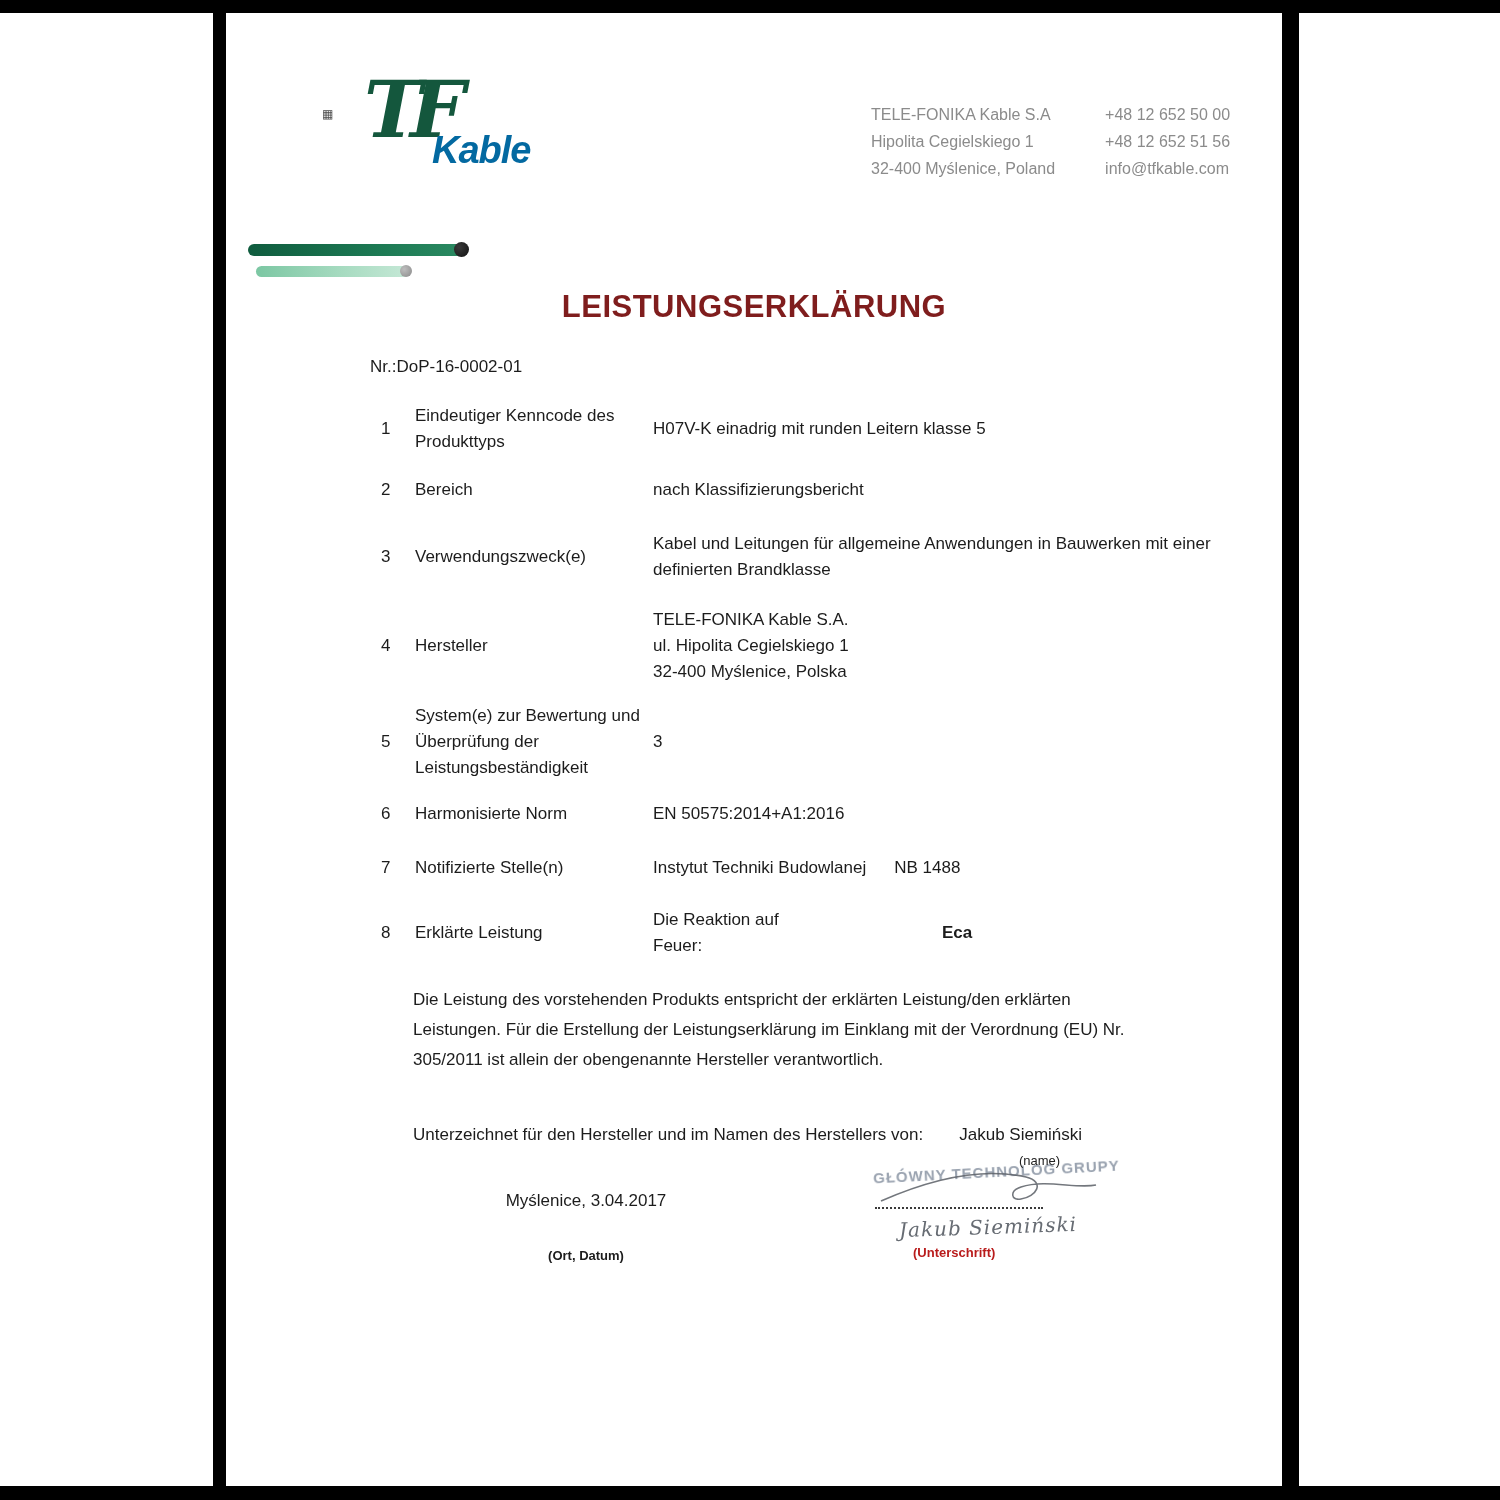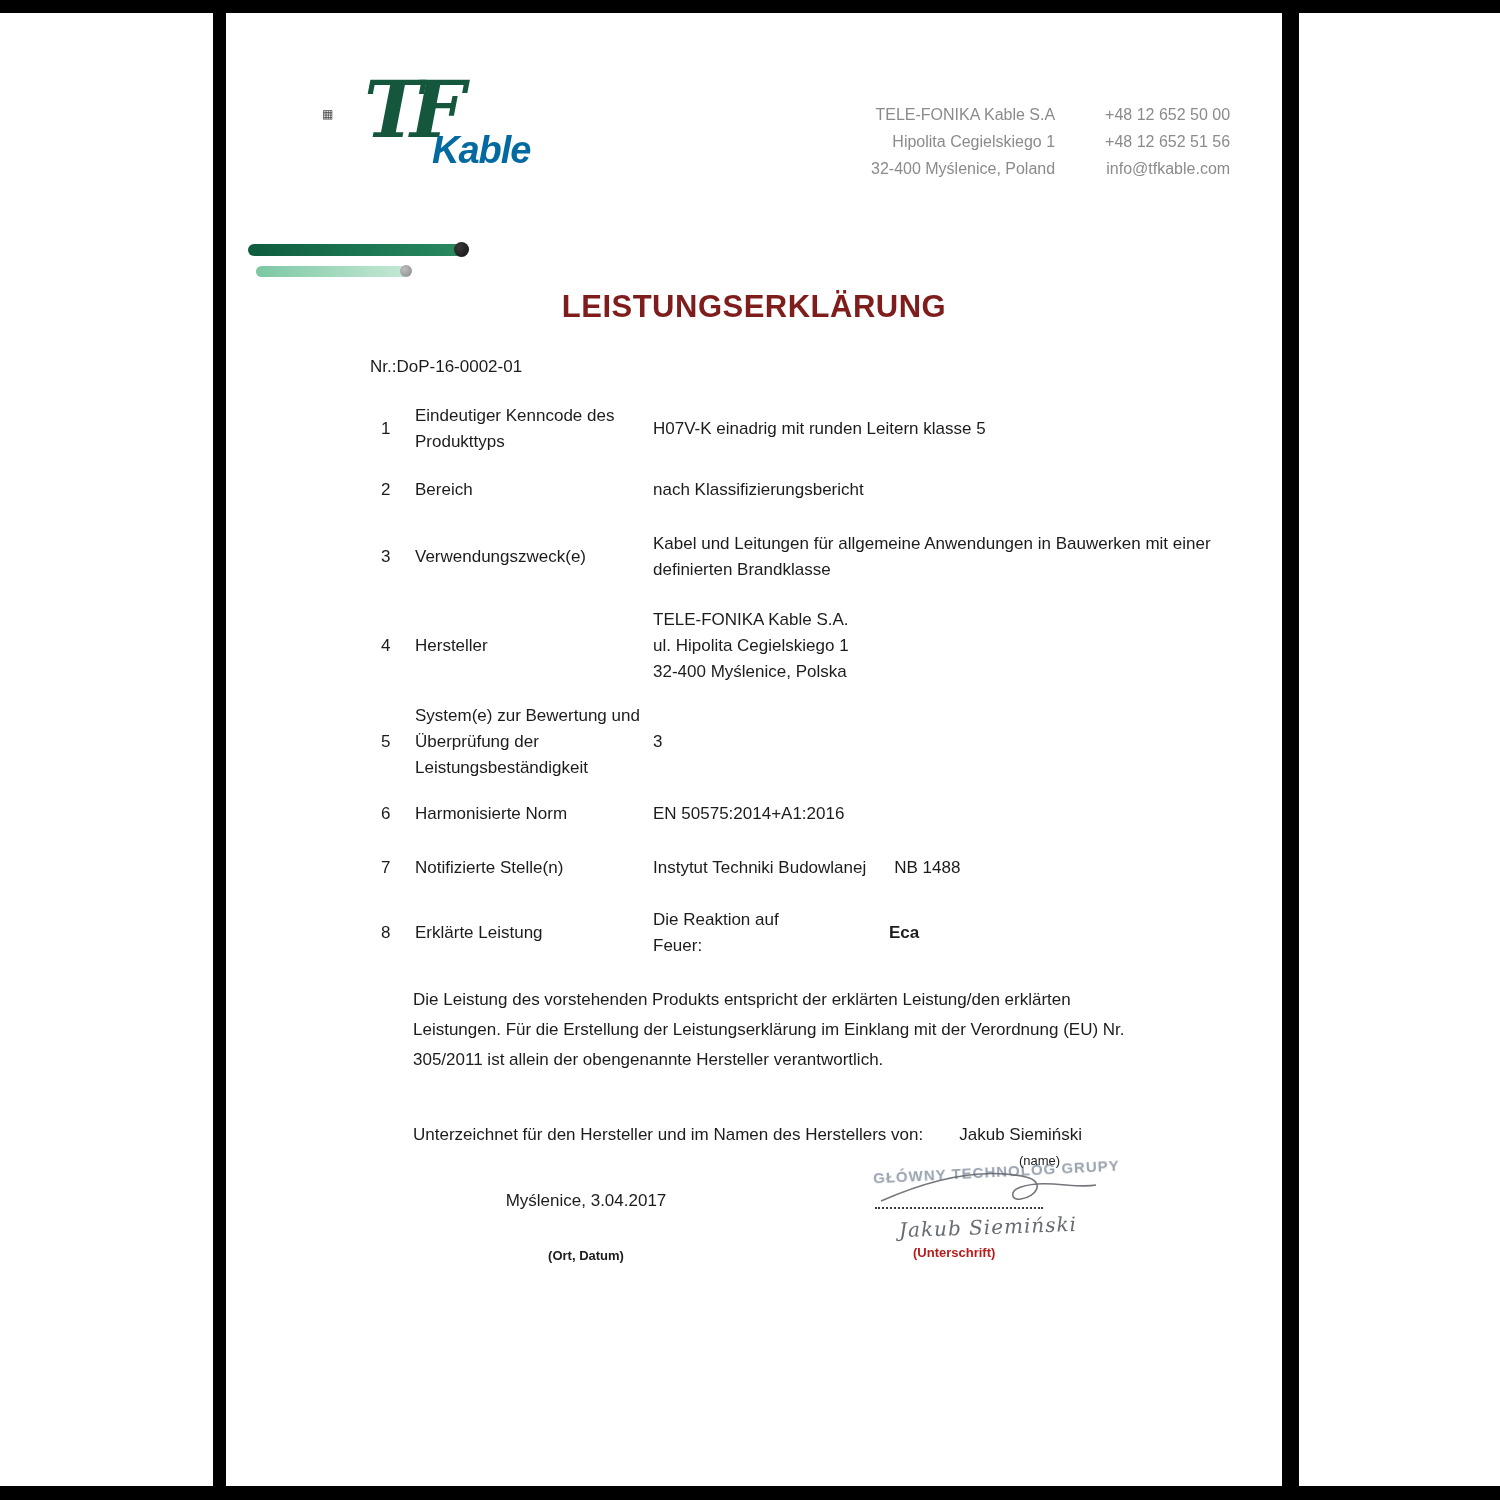--- a/index.html
+++ b/index.html
@@ -17,21 +17,21 @@
   
   .logo { position:absolute; left:88px; top:58px; width:260px; height:120px; }
   .logo-mark { position:absolute; left:8px; top:36px; font-size:12px; color:#4a4a4a; }
   .logo-tf { position:absolute; left:22px; top:0; font-size:78px; font-weight:bold; letter-spacing:-12px;
              color:#14573d; font-family:"DejaVu Serif", serif; font-style:italic; line-height:1;margin-left:28px; }
   .logo-kable { position:absolute; left:118px; top:58px; font-size:38px; font-weight:bold; font-style:italic;
                 color:#0369a1; letter-spacing:-1px; font-family:"Liberation Sans", sans-serif; }
 
   
   .contact { position:absolute; left:645px; top:88px; display:flex; gap:50px; font-size:16px;
-             line-height:27px; color:#8b8b8b;text-align:right; }
+             line-height:27px; color:#8b8b8b; }
   .contact .col { white-space:nowrap; }
 
   
   .cable1 { position:absolute; left:22px; top:231px; width:220px; height:12px; border-radius:6px;
             background:linear-gradient(90deg,#0f5c3e,#1d7a54 60%,#2b8a62); }
   .cable1-dot { position:absolute; left:228px; top:229px; width:15px; height:15px; border-radius:50%;
                 background:radial-gradient(circle at 35% 35%, #3a3a3a, #111); }
   .cable2 { position:absolute; left:30px; top:253px; width:152px; height:11px; border-radius:6px;
             background:linear-gradient(90deg,#7cc7a3,#a9dcc2 60%,#c5e8d6); }
   .cable2-dot { position:absolute; left:174px; top:252px; width:12px; height:12px; border-radius:50%;
@@ -51,21 +51,21 @@
   .r1 { margin-bottom:22px; }
   .r2 { margin-bottom:28px; }
   .r3 { margin-bottom:24px; }
   .r4 { margin-bottom:18px; }
   .r5 { margin-bottom:20px; }
   .r6 { margin-bottom:28px; }
   .r7 { margin-bottom:26px; }
   .value-flex { display:flex; align-items:center; }
   .nb-extra { margin-left:28px; }
   .fire-wrap { width:170px; }
-  .eca { margin-left:66px; font-weight:bold; }
+  .eca { margin-left:119px; font-weight:bold; }
 
   .declaration { position:absolute; left:187px; top:972px; width:742px; font-size:17px; line-height:30px; }
 
   .signed-line { position:absolute; left:187px; top:1112px; font-size:17px; }
   .signed-line .signer { margin-left:36px; }
 
   .place-date { position:absolute; left:255px; top:1178px; width:210px; text-align:center; }
   .place-date .pd { font-size:17px; }
   .place-date .pd-label { margin-top:37px; font-size:13px; font-weight:bold; }
 

